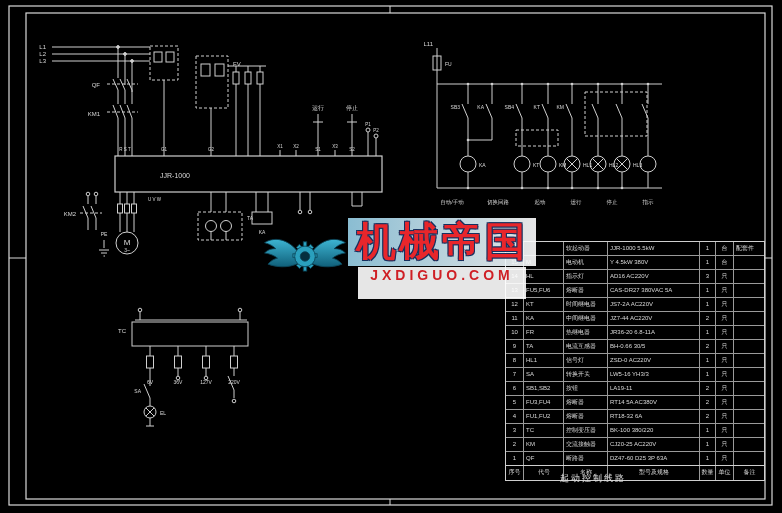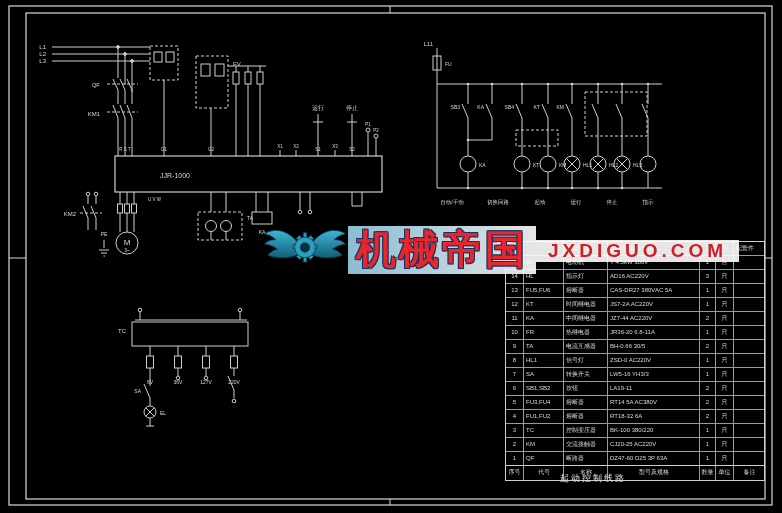--- a/index.html
+++ b/index.html
@@ -3,26 +3,26 @@
 <meta charset="utf-8">
 <style>
   html,body{margin:0;padding:0;background:#000;}
   .sheet{position:relative;width:782px;height:513px;background:#000;overflow:hidden;
          font-family:"Liberation Sans",sans-serif;color:#d9d9d9;}
   svg text{fill:#d9d9d9;font-family:"Liberation Sans",sans-serif;}
   .schematic{position:absolute;left:0;top:0;}
 
   
   .watermark{position:absolute;left:262px;top:218px;display:flex;align-items:center;z-index:9;}
-  .wm-text{display:flex;align-items:center;}
+  .wm-text{display:flex;flex-direction:column;align-items:center;}
   .wm-title{font-size:40px;line-height:1.05;font-weight:bold;color:#e8262b;letter-spacing:3px;
             padding:2px 8px 4px;background:linear-gradient(90deg,rgba(150,205,228,.92),rgba(255,255,255,.9));
             text-shadow:1px 1px 0 #16305f,-1px -1px 0 #16305f,1px -1px 0 #16305f,-1px 1px 0 #16305f;}
-  .wm-url{font-size:19px;font-weight:bold;color:#cf1f25;letter-spacing:4px;
-          background:rgba(255,255,255,.9);padding:0 12px 0;margin-top:1px;}
+  .wm-url{font-size:14px;font-weight:bold;color:#cf1f25;letter-spacing:4px;
+          background:rgba(255,255,255,.9);padding:0 12px 16px;margin-top:1px;}
 
   
   .bom{position:absolute;left:505px;top:241px;width:258px;border:1px solid #cfcfcf;z-index:3;background:rgba(0,0,0,.0);}
   .bom-row{display:grid;grid-template-columns:18px 40px 44px 92px 16px 18px 1fr;height:13px;border-bottom:1px solid #9a9a9a;}
   .bom-row:last-child{border-bottom:none;}
   .bom-cell{border-right:1px solid #9a9a9a;font-size:6px;line-height:12px;color:#d9d9d9;
             overflow:hidden;white-space:nowrap;padding:0 1px 0 2px;}
   .bom-cell:last-child{border-right:none;}
   .c-num,.c-qty,.c-unit{text-align:center;padding:0;}
   .bom-header{height:14px;border-top:1px solid #cfcfcf;}

